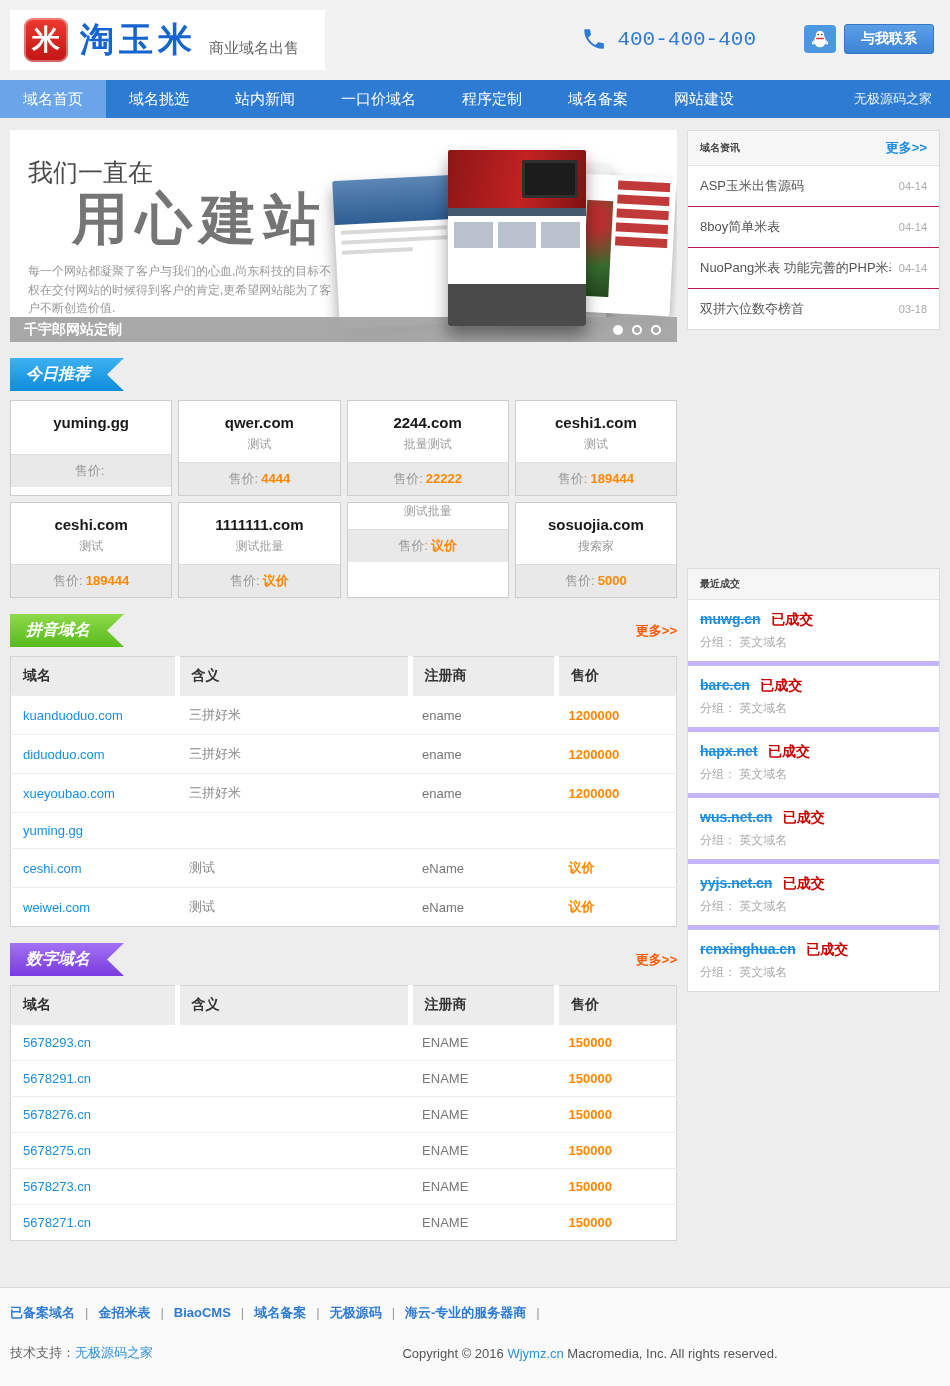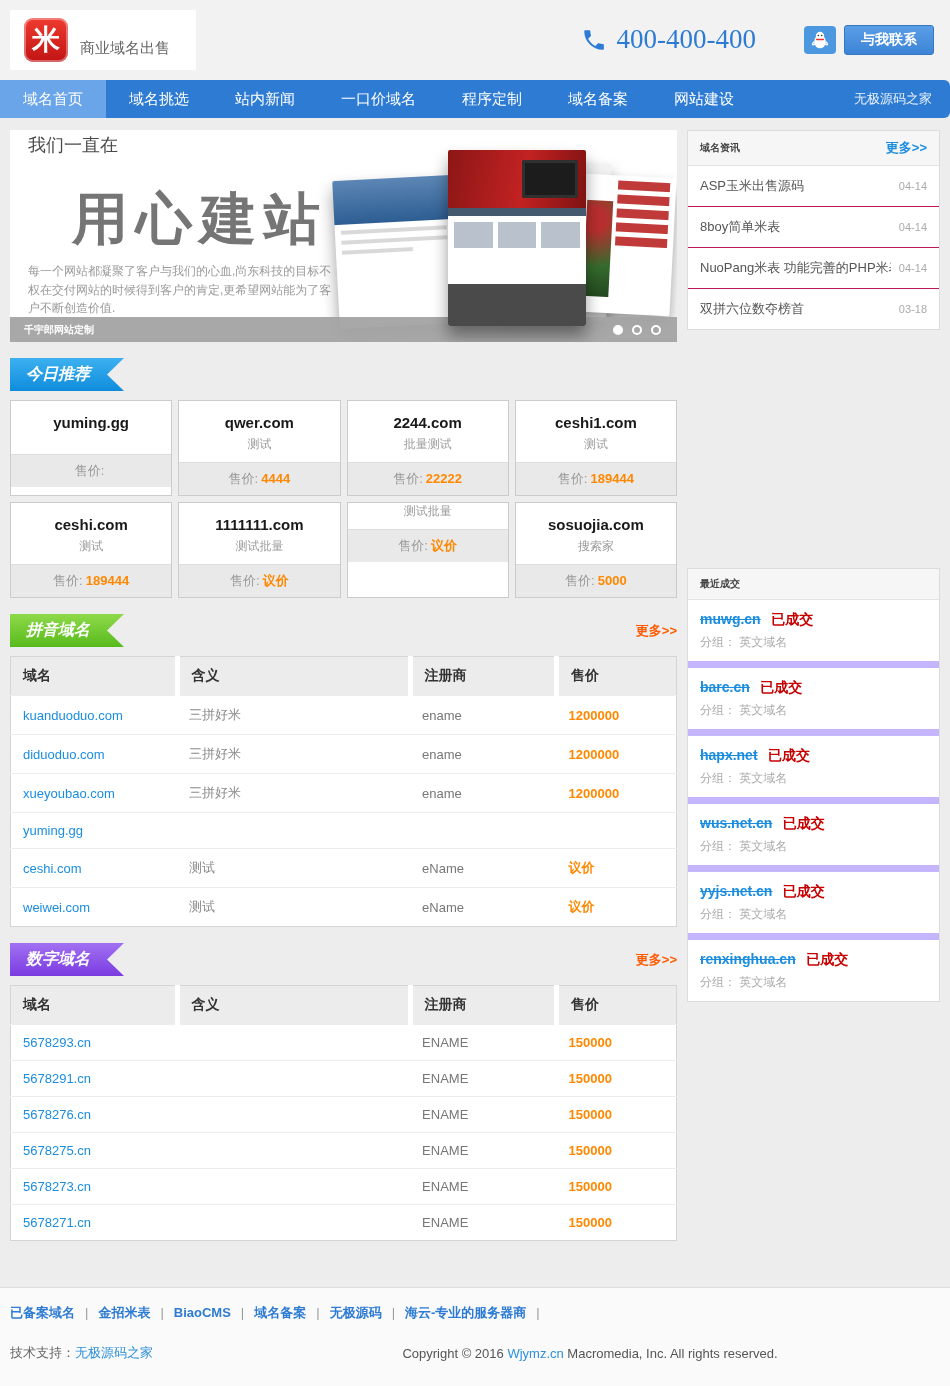--- a/index.html
+++ b/index.html
@@ -8,39 +8,39 @@
   a { text-decoration:none; cursor:pointer; }
 
   
   .header { background:#f2f2f2; padding:10px 10px 0 10px; height:80px; display:flex; align-items:flex-start; justify-content:space-between; }
   .logo-panel { background:#fff; display:flex; align-items:center; padding:8px 26px 8px 14px; height:60px; }
   .logo-icon { width:44px; height:44px; border-radius:9px; background:linear-gradient(#ef3b2f,#c11414); color:#fff; font-size:28px; font-weight:bold; display:flex; align-items:center; justify-content:center; box-shadow:inset 0 0 0 2px rgba(255,255,255,.35); }
   .logo-name { font-size:34px; font-weight:bold; color:#1565d0; letter-spacing:5px; margin-left:12px; }
   .logo-tagline { font-size:15px; color:#666; margin-left:12px; margin-top:16px; }
   .header-right { display:flex; align-items:center; margin-top:14px; padding-right:6px; }
   .phone-icon { width:26px; height:26px; margin-right:10px; }
-  .phone-number { font-family:Liberation Serif, serif; font-size:27px; color:#2d7bd4; }
+  .phone-number { font-family:Liberation Mono, monospace; font-size:21px; color:#2d7bd4; }
   .qq-wrap { display:flex; align-items:center; margin-left:48px; }
   .qq-icon { width:32px; height:28px; background:#4b97e0; border-radius:4px; display:flex; align-items:center; justify-content:center; margin-right:8px; }
   .contact-btn { background:linear-gradient(#5a9ee6,#3c84d6); border:1px solid #3577c4; color:#fff; font-size:14px; font-weight:bold; padding:5px 16px; border-radius:3px; }
 
   
-  .nav { background:#2e7bd3; height:38px; display:flex; align-items:stretch;border-radius:6px; }
+  .nav { background:#2e7bd3; height:38px; display:flex; align-items:stretch; }
   .nav-item { color:#fff; font-size:15px; line-height:38px; padding:0 23px; }
   .nav-item.active { background:#6aa5e9; }
   .nav-right { margin-left:auto; color:#eaf2fc; font-size:13px; line-height:38px; padding-right:18px; }
 
   
   .content { display:flex; gap:10px; padding:12px 10px 0 10px; align-items:flex-start; }
   .main-col { width:667px; }
   .side-col { width:253px; }
 
   
   .banner { position:relative; background:#fff; height:212px; overflow:hidden; }
-  .banner-subtitle { position:absolute; left:18px; top:3px; font-size:18px; color:#4a4a4a; }
+  .banner-subtitle { position:absolute; left:18px; top:26px; font-size:25px; color:#4a4a4a; }
   .banner-title { position:absolute; left:62px; top:52px; font-size:56px; font-weight:bold; color:#757575; letter-spacing:8px; }
   .banner-desc { position:absolute; left:18px; top:132px; width:308px; font-size:12px; color:#9a9a9a; line-height:1.55; }
   .fan { position:absolute; right:2px; top:6px; width:345px; height:180px; }
   .shot { position:absolute; background:#fff; box-shadow:0 10px 16px rgba(0,0,0,.4); border-radius:2px; overflow:hidden; }
   .shot .bar { width:100%; }
   .shot .lines { margin:6px 6px; height:4px; background:#d9d9d9; }
   .shot-l1 { left:6px; top:42px; width:118px; height:148px; transform:rotate(-3deg); filter:blur(.4px); }
   .shot-l1 .bar { height:44px; background:linear-gradient(#5c86b5,#2d5d92); }
   .shot-r1 { right:66px; top:26px; width:104px; height:158px; transform:rotate(2deg); filter:blur(.3px); }
   .shot-r1 .bar.white { height:20px; background:#f2f2f2; }
@@ -50,21 +50,21 @@
   .shot-r2 .redrow { height:9px; background:#c03a3a; margin:5px 6px 0 34px; }
   .shot-r2 .flower { position:absolute; left:4px; top:26px; width:26px; height:96px; background:radial-gradient(circle at 30% 20%, #b82f2f 15%, #356b2d 60%, #24471f); }
   .shot-c { left:118px; top:14px; width:138px; height:176px; z-index:5; }
   .shot-c .red { height:58px; background:linear-gradient(100deg,#8c1616,#c32222 55%,#7e1212); position:relative; }
   .shot-c .tablet { position:absolute; right:8px; top:10px; width:56px; height:38px; background:#1c1c1c; border-radius:3px; box-shadow:inset 0 0 0 3px #303030; }
   .shot-c .navbar { height:8px; background:#44586e; }
   .shot-c .thumbs { display:flex; gap:5px; padding:6px; }
   .shot-c .thumbs span { flex:1; height:26px; background:#b9c2cc; }
   .shot-c .foot { position:absolute; bottom:0; left:0; right:0; height:42px; background:#4a4a4a; }
   .caption { position:absolute; left:0; right:0; bottom:0; height:25px; background:rgba(163,163,163,.95); display:flex; align-items:center; }
-  .caption-title { color:#fff; font-size:10px; font-weight:bold; padding-left:14px; }
+  .caption-title { color:#fff; font-size:14px; font-weight:bold; padding-left:14px; }
   .dots { margin-left:auto; display:flex; gap:9px; padding-right:16px; }
   .dot { width:10px; height:10px; border-radius:50%; border:2px solid #fff; background:transparent; }
   .dot.active { background:#fff; }
 
   
   .section-head { display:flex; align-items:center; justify-content:space-between; margin:16px 0 9px 0; }
   .badge { display:inline-block; color:#fff; font-size:16px; font-weight:bold; font-style:italic; padding:6px 34px 6px 16px; clip-path:polygon(0 0,100% 0,calc(100% - 17px) 50%,100% 100%,0 100%); }
   .badge-blue { background:linear-gradient(#3db1f0,#0e8cdc); }
   .badge-green { background:linear-gradient(#8ed94a,#58bb1c); }
   .badge-purple { background:linear-gradient(#a271f2,#7a3be0); }
@@ -91,21 +91,21 @@
   
   .side-box { background:#fff; border:1px solid #dcdcdc; }
   .side-head { display:flex; align-items:center; justify-content:space-between; background:#f6f6f6; border-bottom:1px solid #e3e3e3; padding:8px 12px; }
   .side-title { font-size:10px; font-weight:bold; color:#444; }
   .side-more { color:#1a8de0; font-size:13px; font-weight:bold; }
   .news-item { display:flex; justify-content:space-between; align-items:center; padding:11px 12px; border-bottom:1px solid #be185d; }
   .news-item:last-child { border-bottom:none; }
   .news-title { font-size:13px; color:#555; overflow:hidden; white-space:nowrap; }
   .news-date { font-size:11px; color:#aaa; margin-left:8px; flex:none; }
   .sold-box { margin-top:238px; }
-  .sold-item { padding:10px 12px; border-bottom:7px solid #c4b5fd; }
+  .sold-item { padding:10px 12px; border-bottom:5px solid #c4b5fd; }
   .sold-item:last-child { border-bottom:none; }
   .sold-domain { color:#1a8de0; font-weight:bold; font-size:14px; text-decoration:line-through; }
   .sold-status { color:#c70000; font-weight:bold; font-size:14px; margin-left:6px; }
   .sold-group { color:#ababab; font-size:12px; margin-top:5px; }
 
   
   .footer { margin-top:46px; border-top:1px solid #dcdcdc; background:#fafafa; padding:16px 10px 30px 10px; }
   .footer-links { font-size:13px; font-weight:bold; }
   .footer-links a { color:#2d7bd4; }
   .footer-links span.sep { color:#999; margin:0 10px; font-weight:normal; }
@@ -114,20 +114,21 @@
   .support a { color:#2d90d8; }
   .copyright { flex:1; text-align:center; color:#555; }
   .copyright a { color:#2d90d8; }
 </style>
 </head>
 <body>
 
 <div class="header">
   <div class="logo-panel">
     <div class="logo-icon">米</div>
+    <div class="logo-name">淘玉米</div>
     <div class="logo-tagline">商业域名出售</div>
   </div>
   <div class="header-right">
     <svg class="phone-icon" viewBox="0 0 24 24">
         <path d="M6.6 10.8c1.5 2.9 3.8 5.2 6.7 6.7l2.2-2.3c.3-.3.7-.4 1.1-.2 1.1.4 2.3.6 3.5.6.6 0 1 .4 1 1V20c0 .6-.4 1-1 1C10.7 21 3 13.3 3 3.9c0-.5.4-1 1-1h3.6c.5 0 1 .5 1 1 0 1.3.2 2.4.6 3.6.1.3 0 .7-.3 1l-2.3 2.3z" fill="#2d7bd4"></path>
       </svg>
     <div class="phone-number">400-400-400</div>
     <div class="qq-wrap">
       <div class="qq-icon">
         <svg width="20" height="20" viewBox="0 0 24 24">

